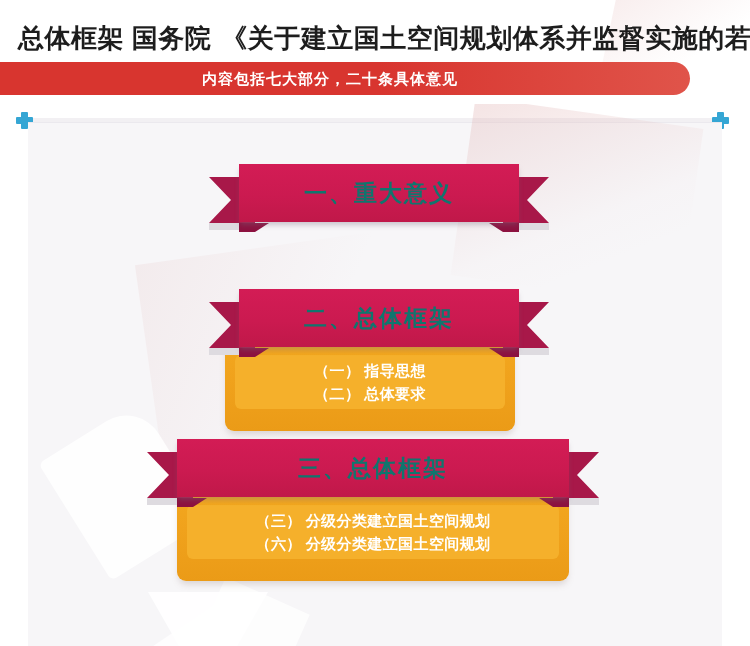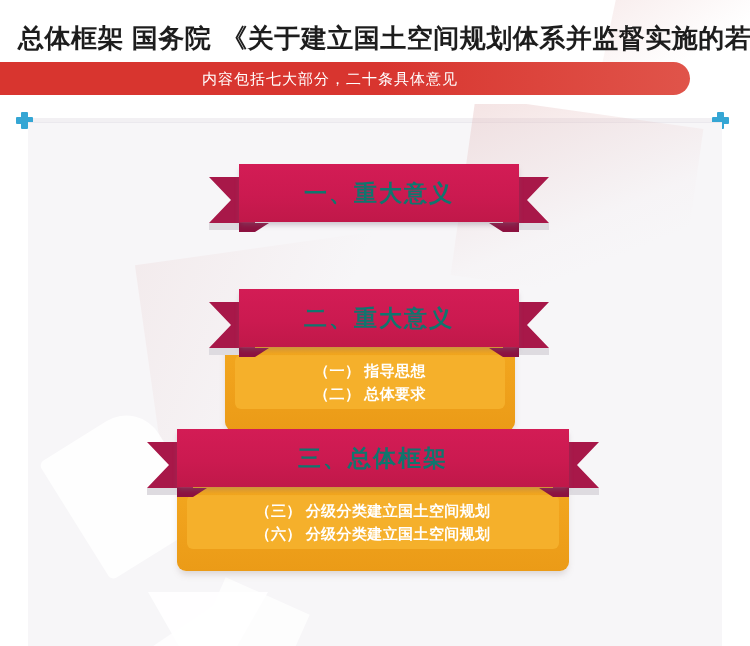--- a/index.html
+++ b/index.html
@@ -61,21 +61,21 @@
     left: 0;
     top: 62px;
     width: 690px;
     height: 33px;
     line-height: 33px;
     text-align: center;
     padding-right: 30px;
     box-sizing: border-box;
     color: #ffffff;
     font-size: 15px;
-    font-weight: normal;
+    font-weight: bold;
     letter-spacing: 1px;
   }
 
   
   .stage {
     position: absolute;
     left: 0;
     top: 104px;
     width: 750px;
     height: 542px;
@@ -257,21 +257,21 @@
   .orange-item .num { margin-right: 4px; }
 
   
   #section-1 { left: 209px; top: 60px; width: 340px; }
   #section-1 .ribbon { width: 340px; }
 
   #section-2 { left: 209px; top: 185px; width: 340px; }
   #section-2 .ribbon { width: 340px; }
   #section-2 .orange-box { width: 290px; margin-left: 16px; }
 
-  #section-3 { left: 147px; top: 325px; width: 452px; text-decoration: underline; }
+  #section-3 { left: 147px; top: 335px; width: 452px; text-decoration: underline; }
   #section-3 .ribbon { width: 452px; }
   #section-3 .orange-box { width: 392px; }
 </style>
 </head>
 <body>
 
 <div class="header">
   <div class="header-wm"></div>
   <div class="header-title">
     <span>总体框架 国务院</span><span class="doc">《关于建立国土空间规划体系并监督实施的若干意见》</span>
@@ -310,21 +310,21 @@
 
   <div class="section" id="section-2">
     <div class="ribbon">
       <div class="ribbon-tail left"></div>
       <div class="ribbon-tail right"></div>
       <div class="ribbon-tail-shadow left"></div>
       <div class="ribbon-tail-shadow right"></div>
       <div class="ribbon-fold left"></div>
       <div class="ribbon-fold right"></div>
       <div class="ribbon-main"></div>
-      <div class="ribbon-label">二、重大意义</div>
+      <div class="ribbon-label">二、总体框架</div>
     </div>
     <div class="orange-box">
       <div class="orange-inner"></div>
       <div class="orange-list">
         <span class="list-wrap">
           <span class="orange-item"><span class="num">（一）</span><span>指导思想</span></span>
           <span class="orange-item"><span class="num">（二）</span><span>总体要求</span></span>
         </span>
       </div>
     </div>

